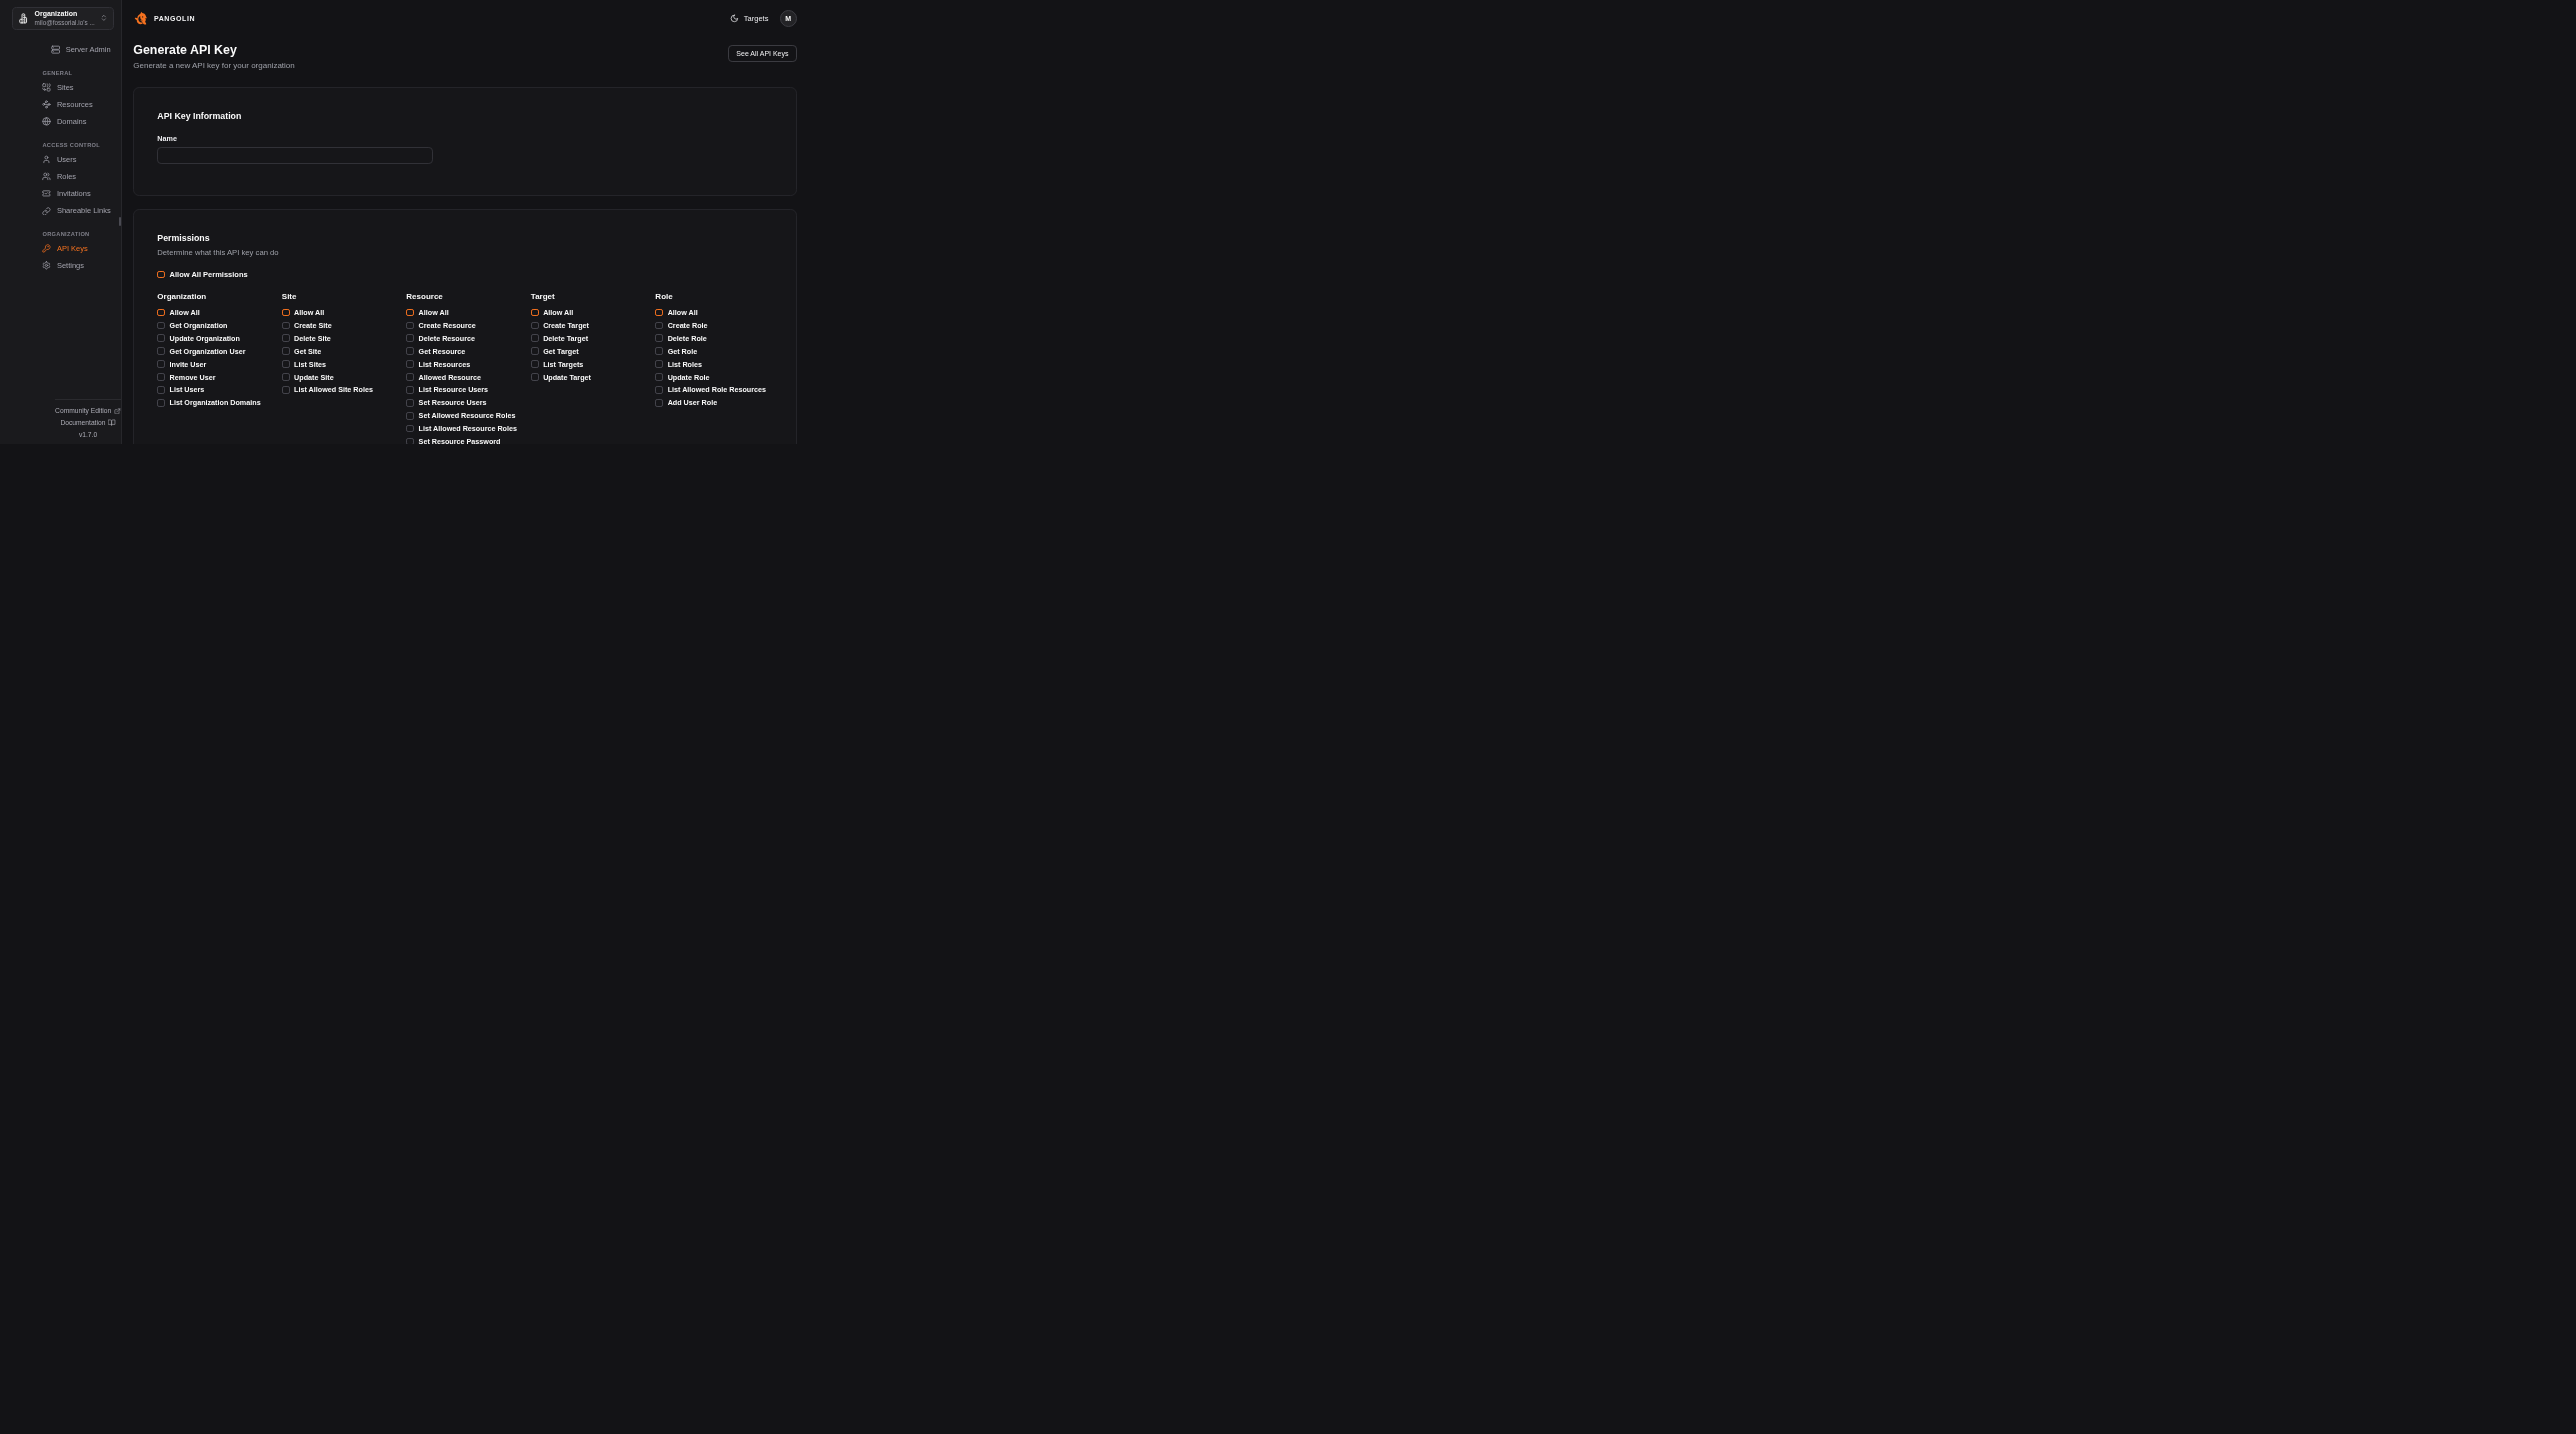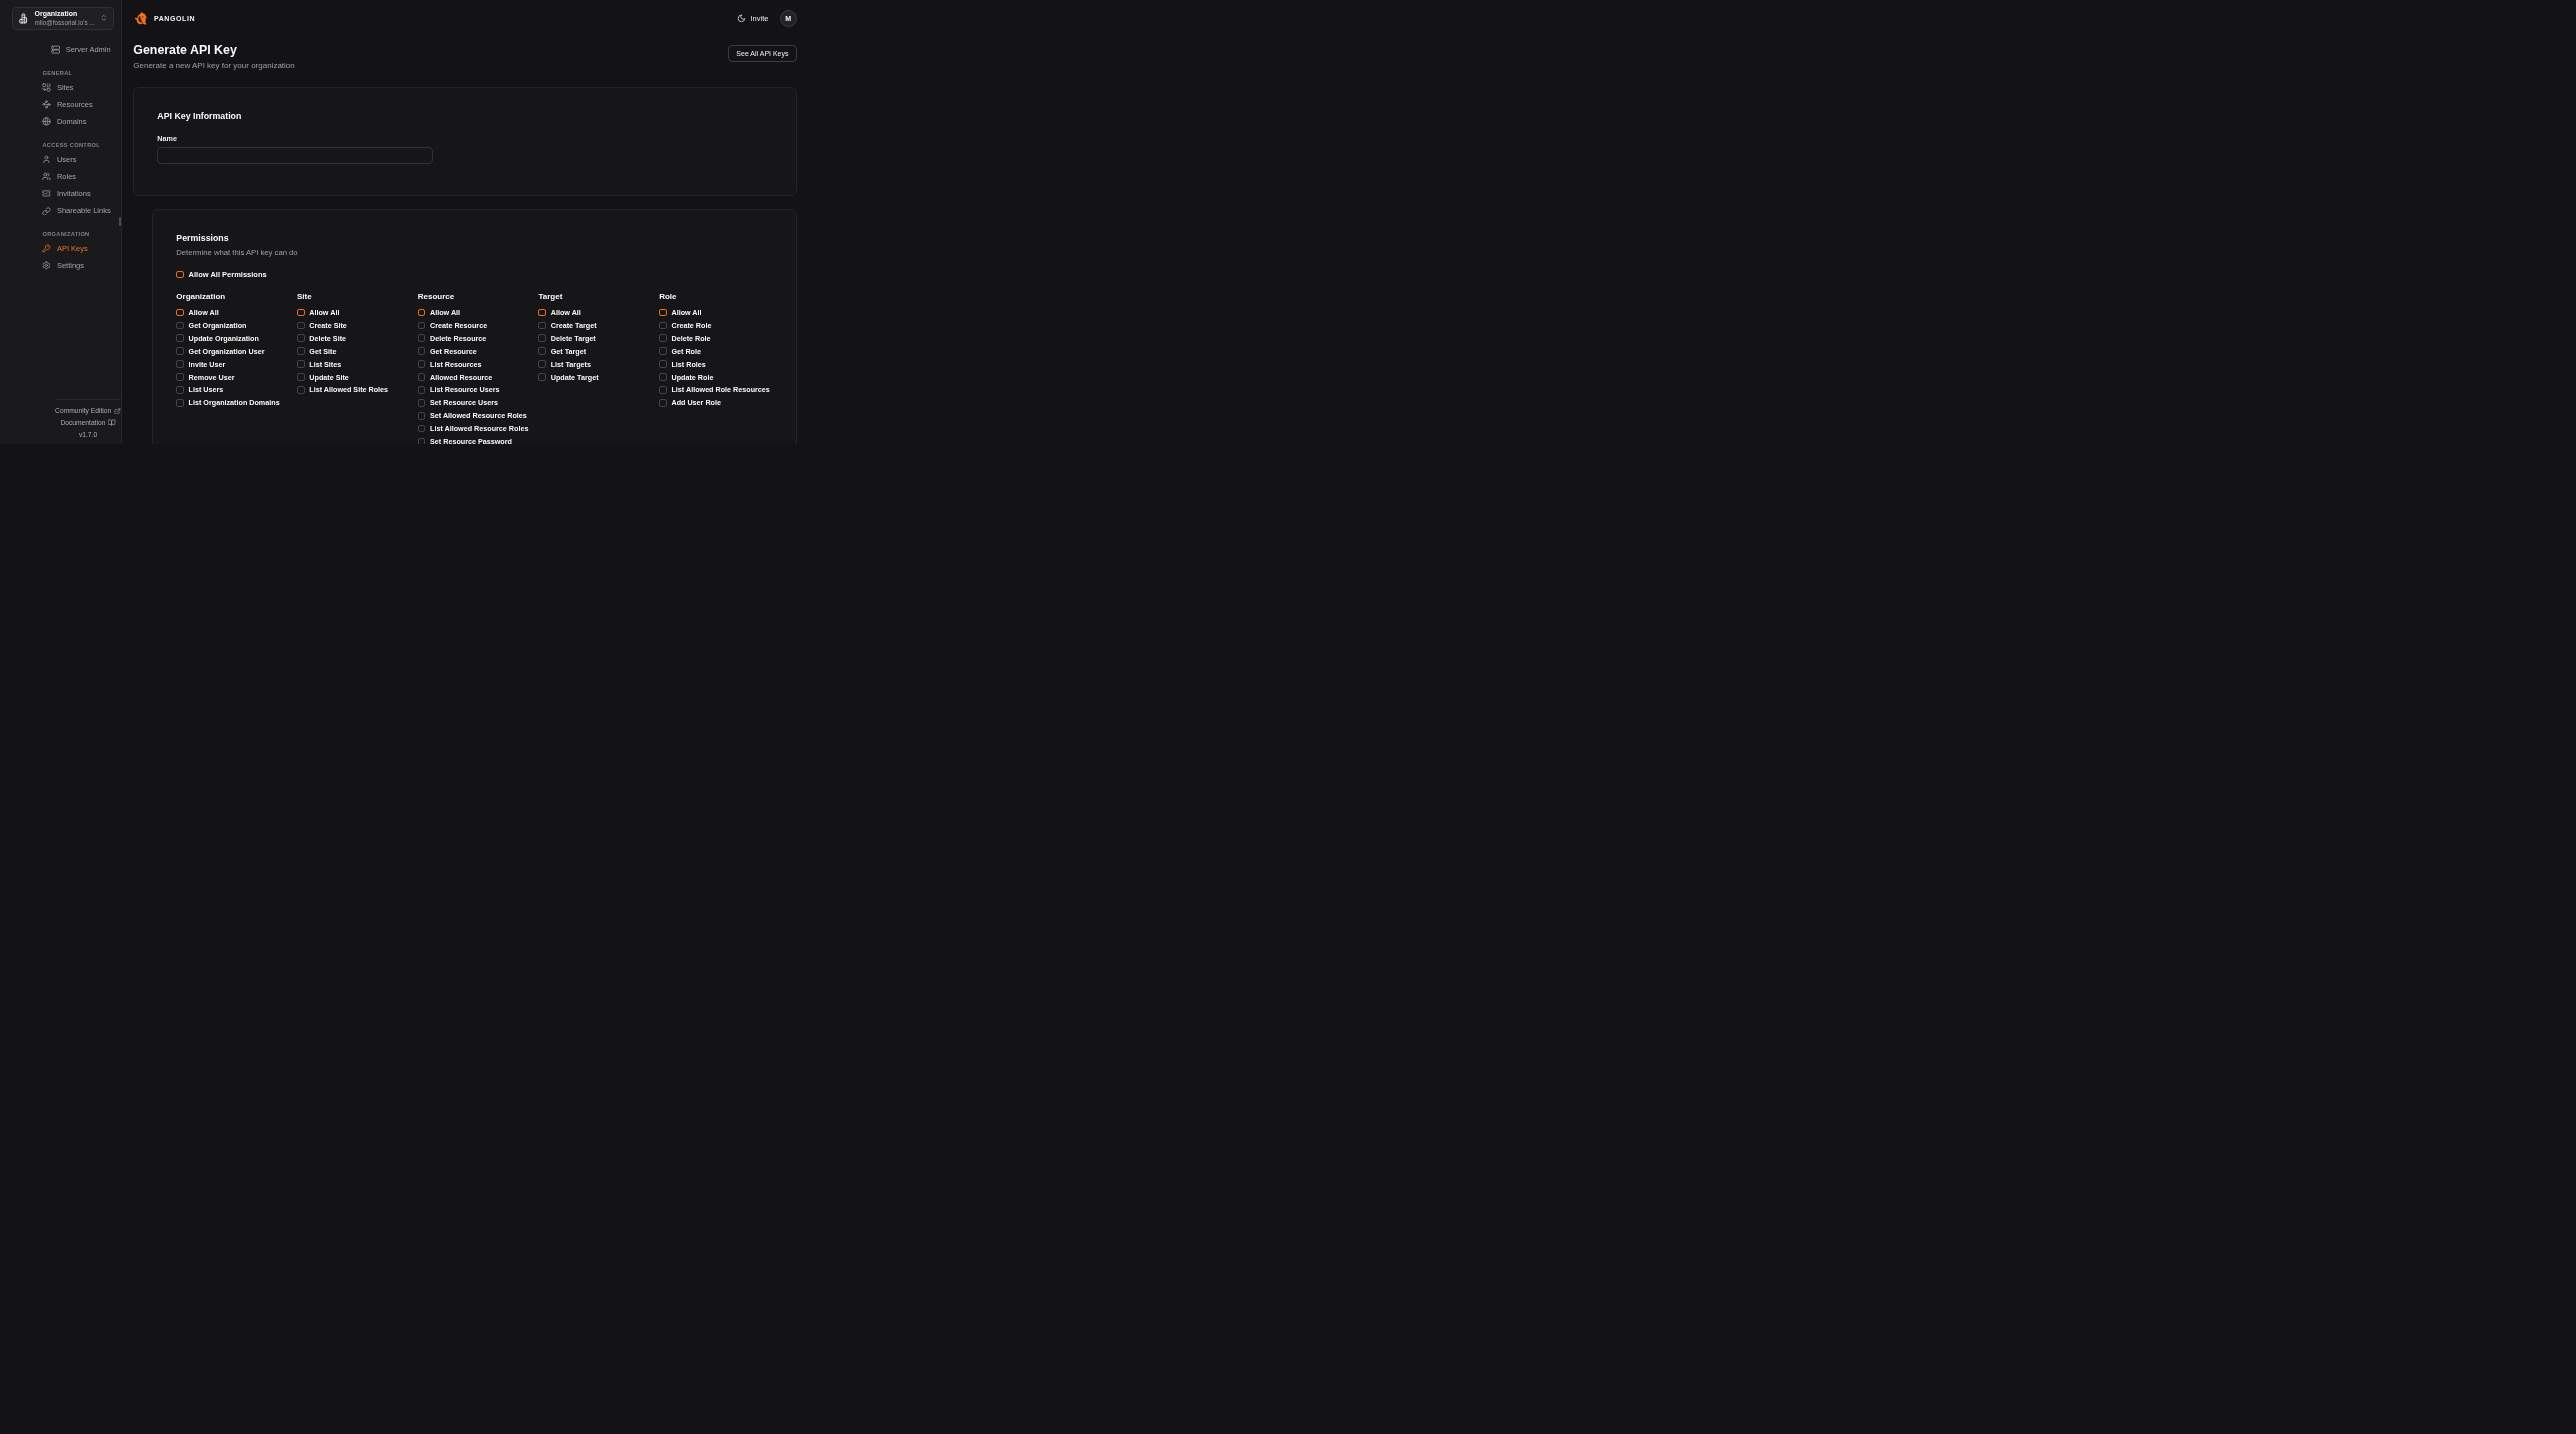--- a/index.html
+++ b/index.html
@@ -88,21 +88,21 @@
     color:#f1f1f3; font-size:7px; font-weight:500;
     padding:4.1px 7.2px; cursor:pointer;
     font-family:"Liberation Sans", sans-serif;
   }
 
   .card {
     background:#161619; border:0.5px solid #242429; border-radius:6.2px;
     padding:23px;
   }
   .card-1 { margin-top:17px; padding-bottom:31px; }
-  .card-2 { margin-top:13.4px; padding-bottom:20.6px;margin-left:19px; }
+  .card-2 { margin-top:13.4px; padding-bottom:20.6px; }
   .card-title { font-size:8.8px; font-weight:700; color:#fafafa; }
   .card-subtitle { margin-top:4.6px; font-size:7.7px; color:#9ea0a8; }
 
   .field-label { display:block; margin-top:13px; margin-bottom:4.6px; font-size:7.2px; font-weight:600; color:#ededf0; }
   .text-input {
     width:276px; height:16.5px;
     background:transparent; border:0.5px solid #313137; border-radius:4.1px;
     color:#fafafa; font-size:7.2px; padding:0 6.2px;
     font-family:"Liberation Sans", sans-serif; outline:none;
   }
@@ -303,21 +303,21 @@
       </span>
       <span class="brand-name">PANGOLIN</span>
     </div>
     <div class="top-right">
       <div class="theme-toggle">
         <span class="icon">
             <svg width="8.8" height="8.8" viewBox="0 0 24 24" fill="none" stroke="currentColor" stroke-width="2" stroke-linecap="round" stroke-linejoin="round">
               <path d="M12 3a6 6 0 0 0 9 9 9 9 0 1 1-9-9Z"></path>
             </svg>
           </span>
-        <span>Invite</span>
+        <span>Targets</span>
       </div>
       <div class="avatar">
         <span>M</span>
       </div>
     </div>
   </div>
 
   <div class="page-head">
     <div>
       <div class="page-title">Generate API Key</div>

